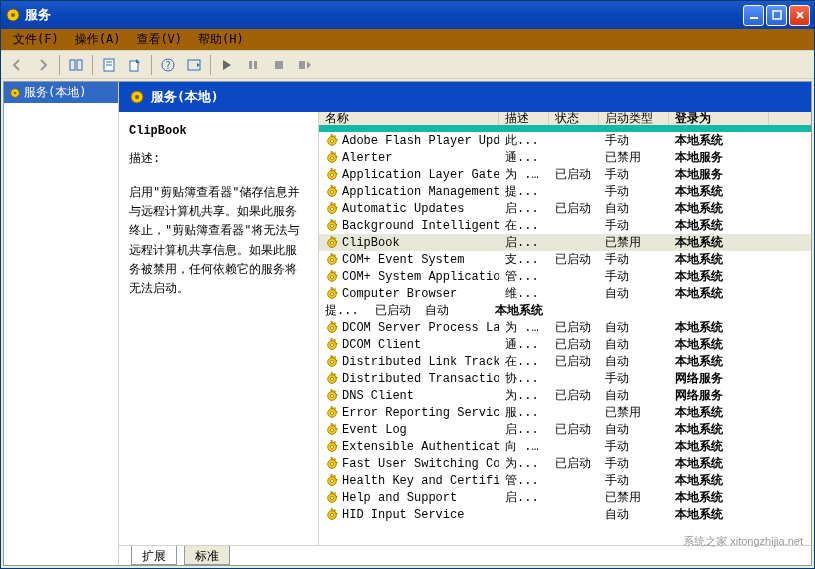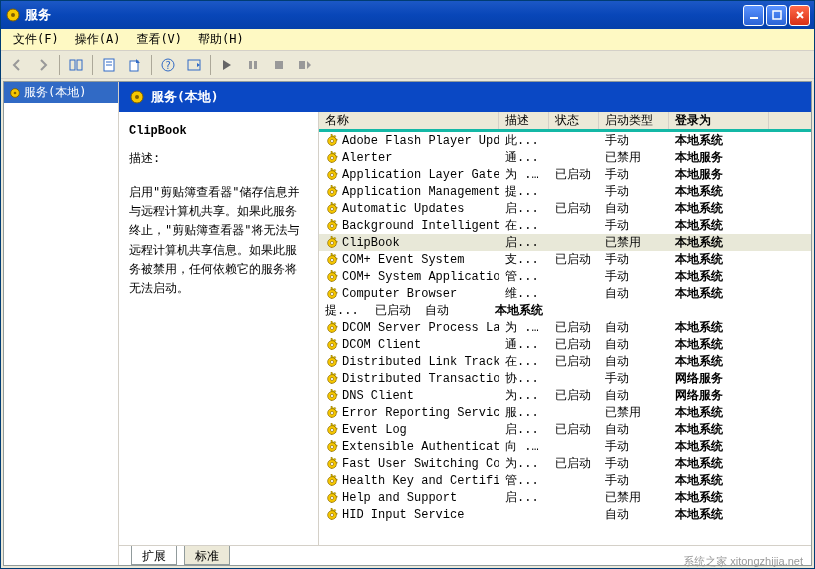--- a/index.html
+++ b/index.html
@@ -5,55 +5,55 @@
 * { box-sizing: border-box; margin: 0; padding: 0; }
 body { font-family: "SimSun", "宋体", monospace; font-size: 12px; background: #ece9d8; overflow: hidden; }
 .window { width: 815px; height: 569px; border: 1px solid #003c74; background: #ece9d8; display: flex; flex-direction: column; }
 .titlebar { height: 28px; background: linear-gradient(to bottom, #1c58c6 0%, #0846b8 50%, #0540aa 100%); display: flex; align-items: center; padding: 0 4px; }
 .titlebar-icon { width: 16px; height: 16px; margin-right: 4px; }
 .titlebar-text { color: white; font-weight: bold; flex: 1; font-size: 13px; }
 .titlebar-buttons { display: flex; gap: 2px; }
 .titlebar-btn { width: 21px; height: 21px; border: 1px solid #fff; border-radius: 3px; display: flex; align-items: center; justify-content: center; font-family: Arial; font-weight: bold; cursor: pointer; }
 .tb-min, .tb-max { background: linear-gradient(to bottom, #5a93ff, #2a63d6); color: white; }
 .tb-close { background: linear-gradient(to bottom, #ff6a4a, #d83015); color: white; }
-.menubar { height: 22px; background: #fef9c3; display: flex; align-items: center; padding: 0 4px; border-bottom: 1px solid #d4d0c8; }
+.menubar { height: 22px; background: #a16207; display: flex; align-items: center; padding: 0 4px; border-bottom: 1px solid #d4d0c8; }
 .menu-item { padding: 2px 8px; cursor: pointer; }
 .toolbar { height: 28px; background: #ece9d8; display: flex; align-items: center; padding: 0 4px; gap: 2px; border-bottom: 1px solid #d4d0c8; }
 .tool-btn { width: 24px; height: 24px; display: flex; align-items: center; justify-content: center; cursor: pointer; color: #316ac5; }
 .tool-btn.disabled { color: #999; cursor: default; }
 .tool-sep { width: 1px; height: 20px; background: #aca899; margin: 0 2px; }
 .content { flex: 1; display: flex; background: #a16207; margin: 2px; border: 1px solid #919b9c; }
 .left-pane { width: 115px; background: white; border-right: 1px solid #d4d0c8; }
 .tree-item { padding: 2px 4px; display: flex; align-items: center; gap: 2px; }
 .tree-item.selected { background: #316ac5; color: white; }
 .right-pane { flex: 1; display: flex; flex-direction: column; background: white; }
 .header-band { background: #0a48c4; color: white; padding: 6px 10px; font-weight: bold; display: flex; align-items: center; gap: 6px; font-size: 13px; }
 .detail-row { flex: 1; display: flex; overflow: hidden; }
 .detail-left { width: 200px; padding: 12px 10px; border-right: 1px solid #d4d0c8; }
 .detail-title { font-weight: bold; font-family: "Courier New", monospace; margin-bottom: 12px; }
 .detail-desc-label { margin-bottom: 16px; }
 .detail-desc { line-height: 1.6; }
 .list-container { flex: 1; display: flex; flex-direction: column; position: relative; }
-.list-header { display: flex; background: #ece9d8; border-bottom: 3px solid #14b8a6; height: 20px; }
+.list-header { display: flex; background: #ece9d8; border-bottom: 7px solid #14b8a6; height: 20px; }
 .list-header-cell { padding: 2px 6px; border-right: 1px solid #d4d0c8; display: flex; align-items: center; cursor: pointer; overflow: hidden; white-space: nowrap; }
 .list-body { flex: 1; overflow-y: scroll; overflow-x: hidden; }
 .list-row { display: flex; height: 17px; align-items: center; cursor: pointer; }
 .list-row.selected { background: #e8e8d8; }
 .list-cell { padding: 0 6px; overflow: hidden; white-space: nowrap; text-overflow: ellipsis; font-family: "Courier New", monospace; font-size: 12px; }
 .list-cell.name { display: flex; align-items: center; gap: 3px; }
 .col-name { width: 180px; }
 .col-desc { width: 50px; }
 .col-state { width: 50px; }
 .col-startup { width: 70px; }
 .col-logon { width: 100px; font-weight: bold; }
 .gear-icon { width: 14px; height: 14px; flex-shrink: 0; }
 .tabs { height: 20px; display: flex; border-top: 1px solid #d4d0c8; padding-left: 4px; }
 .tab { padding: 2px 10px; border: 1px solid #919b9c; border-top: none; margin-right: -1px; cursor: pointer; background: #ece9d8; font-size: 12px; margin-left: 8px; }
 .tab.active { background: white; }
-.watermark { position: absolute; bottom: 0; right: 12px; color: #999; font-size: 11px; pointer-events: none; font-family: Arial; }
+.watermark { position: absolute; bottom: 20px; right: 12px; color: #999; font-size: 11px; pointer-events: none; font-family: Arial; }
 ::-webkit-scrollbar { width: 17px; }
 ::-webkit-scrollbar-track { background: #f0ede4; border-left: 1px solid #d4d0c8; }
 ::-webkit-scrollbar-thumb { background: #c8c4b8; border: 1px solid #aca899; }
 ::-webkit-scrollbar-button { background: #ece9d8; border: 1px solid #aca899; height: 17px; }
 </style>
 </head>
 <body>
 
 <div class="window">
   <div class="titlebar">

